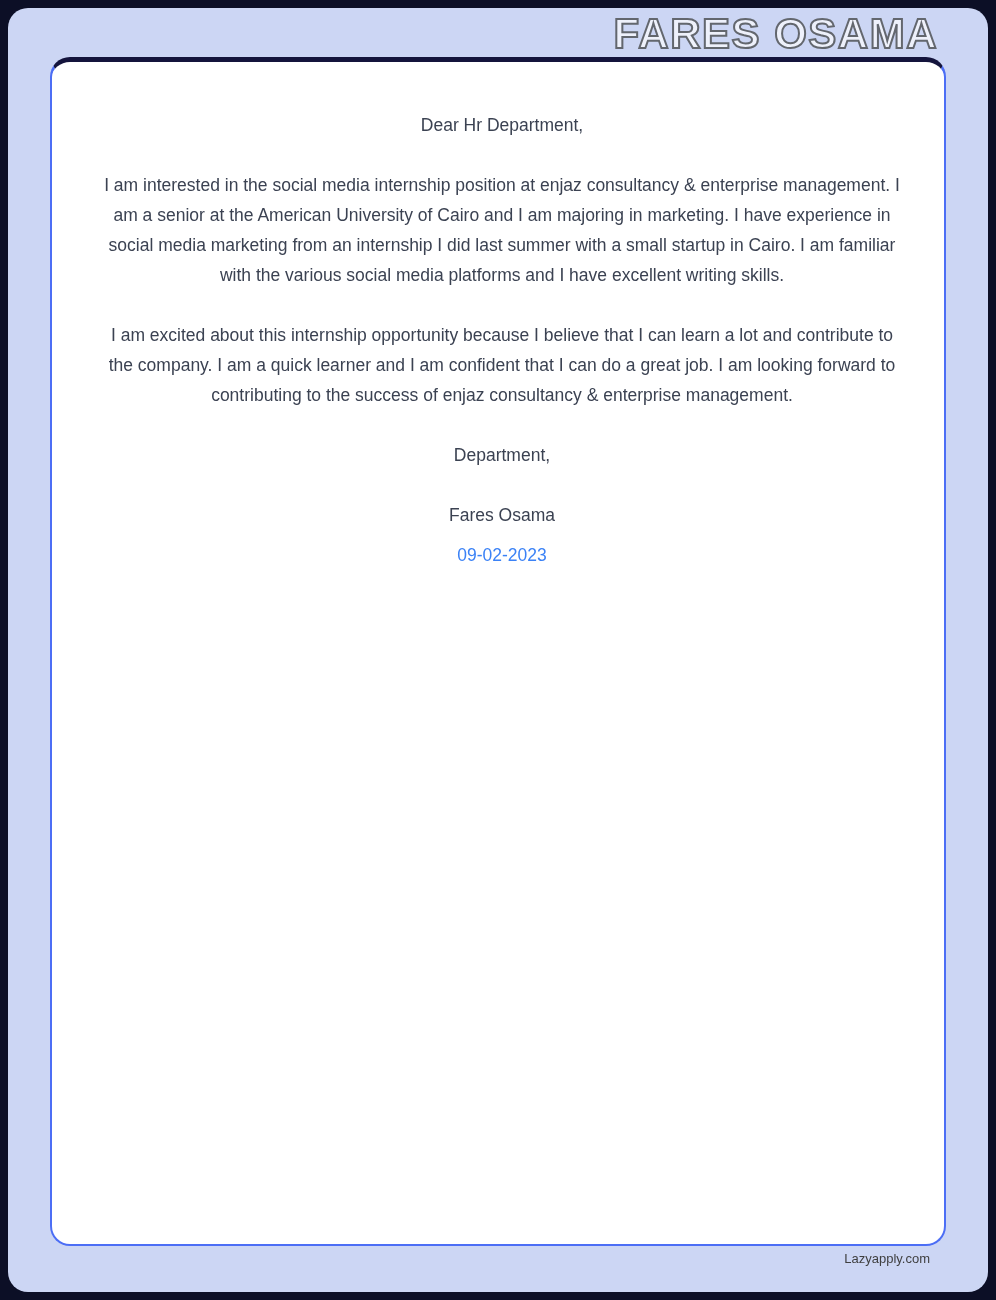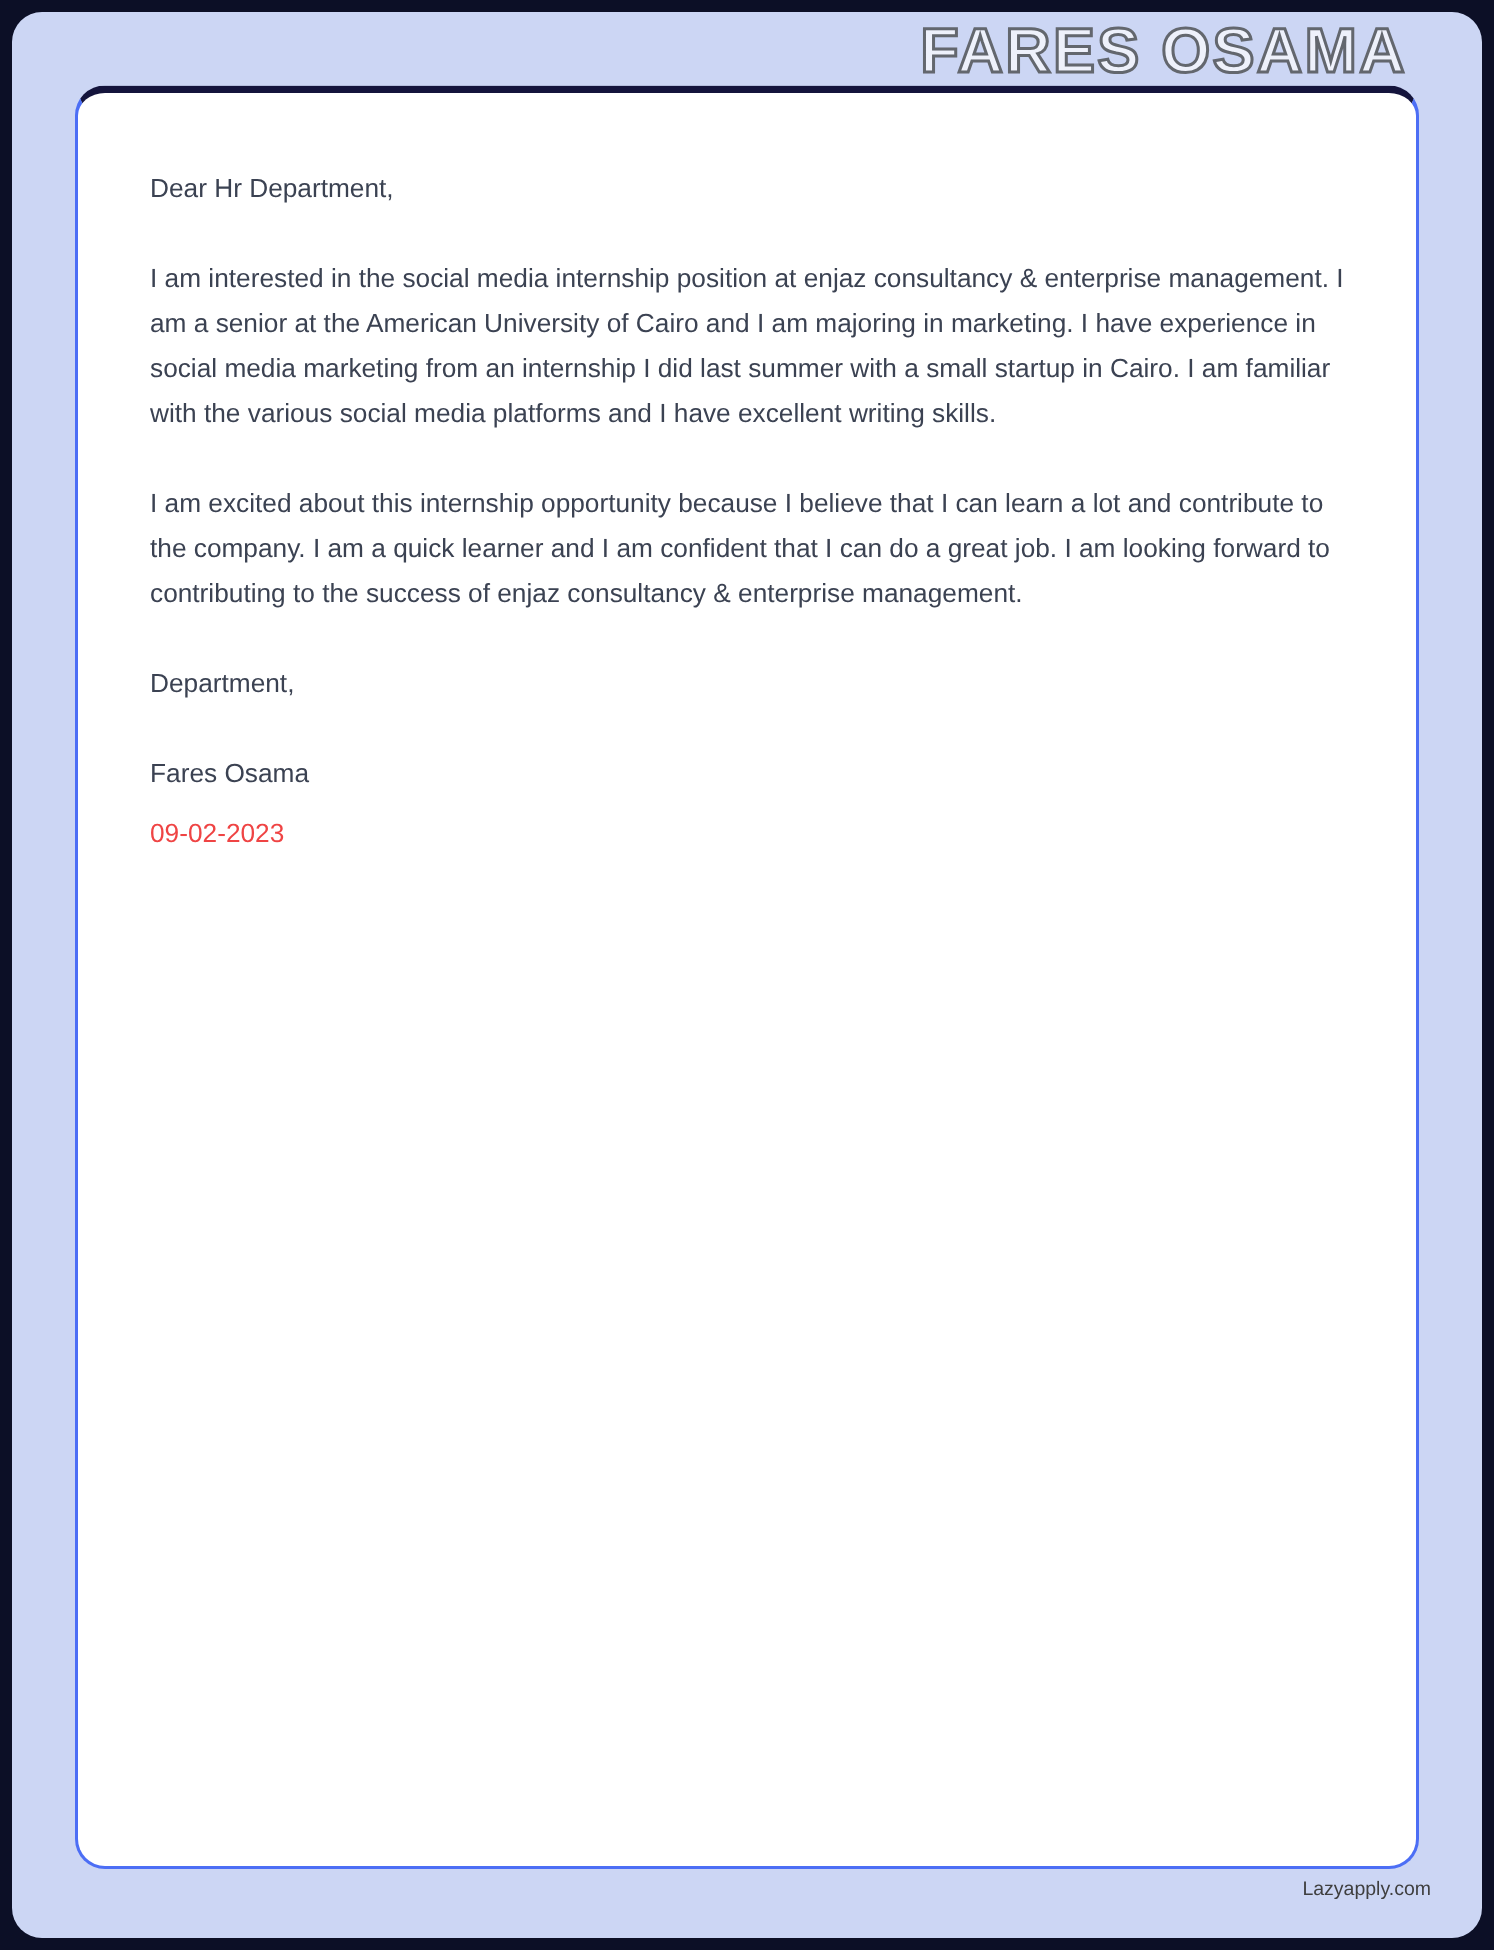--- a/index.html
+++ b/index.html
@@ -36,35 +36,36 @@
     position: absolute;
     left: 42px;
     right: 42px;
     top: 49px;
     bottom: 46px;
     background: #ffffff;
     border: 2px solid #4c6ef5;
     border-top: 5px solid #14143c;
     padding: 48px 40px 48px 48px;
     overflow: hidden;
+    text-align: center;
   }
   .page p {
     font-size: 17.5px;
     line-height: 30px;
     color: #3b4252;
     margin-bottom: 30px;
   }
   .page p.date {
-    color: #ef4444;
+    color: #3b82f6;
     margin-top: -20px;   
     margin-bottom: 0;
   }
   .watermark {
     position: absolute;
-    right: 34px;
+    right: 58px;
     bottom: 26px;
     font-size: 13px;
     color: #3f3f3f;
   }
 </style>
 </head>
 <body>
 
 <div class="frame">
 

